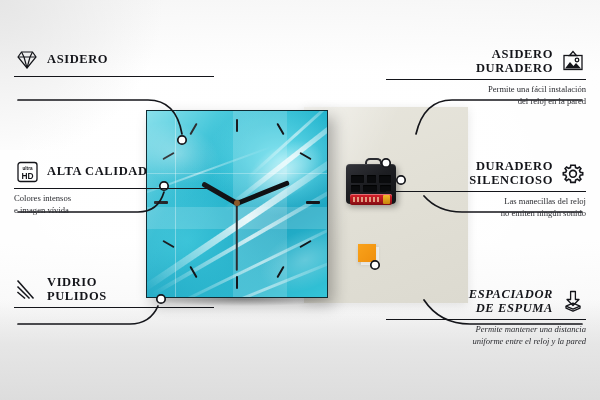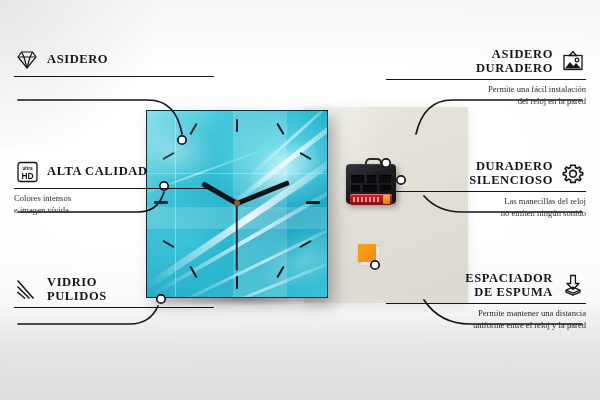--- a/index.html
+++ b/index.html
@@ -139,21 +139,21 @@
   }
   .feature.right .desc{text-align:right;}
   .ico{width:26px;height:24px;flex:0 0 26px;display:block;}
 
   
   #f-vidrio{left:14px;top:48px;}
   #f-impresion{left:14px;top:160px;}
   #f-bordes{left:14px;top:276px;}
   #f-asidero{left:386px;top:48px;}
   #f-mecanismo{left:386px;top:160px;}
-  #f-espaciador{left:386px;top:272px;}
+  #f-espaciador{left:386px;top:288px;font-style:italic;}
 </style>
 </head>
 <body>
 
 <div id="stage">
 
   <div class="bg-sheen top"></div>
   <div class="bg-sheen leftcorner"></div>
   <div class="bg-sheen bottom"></div>
 

